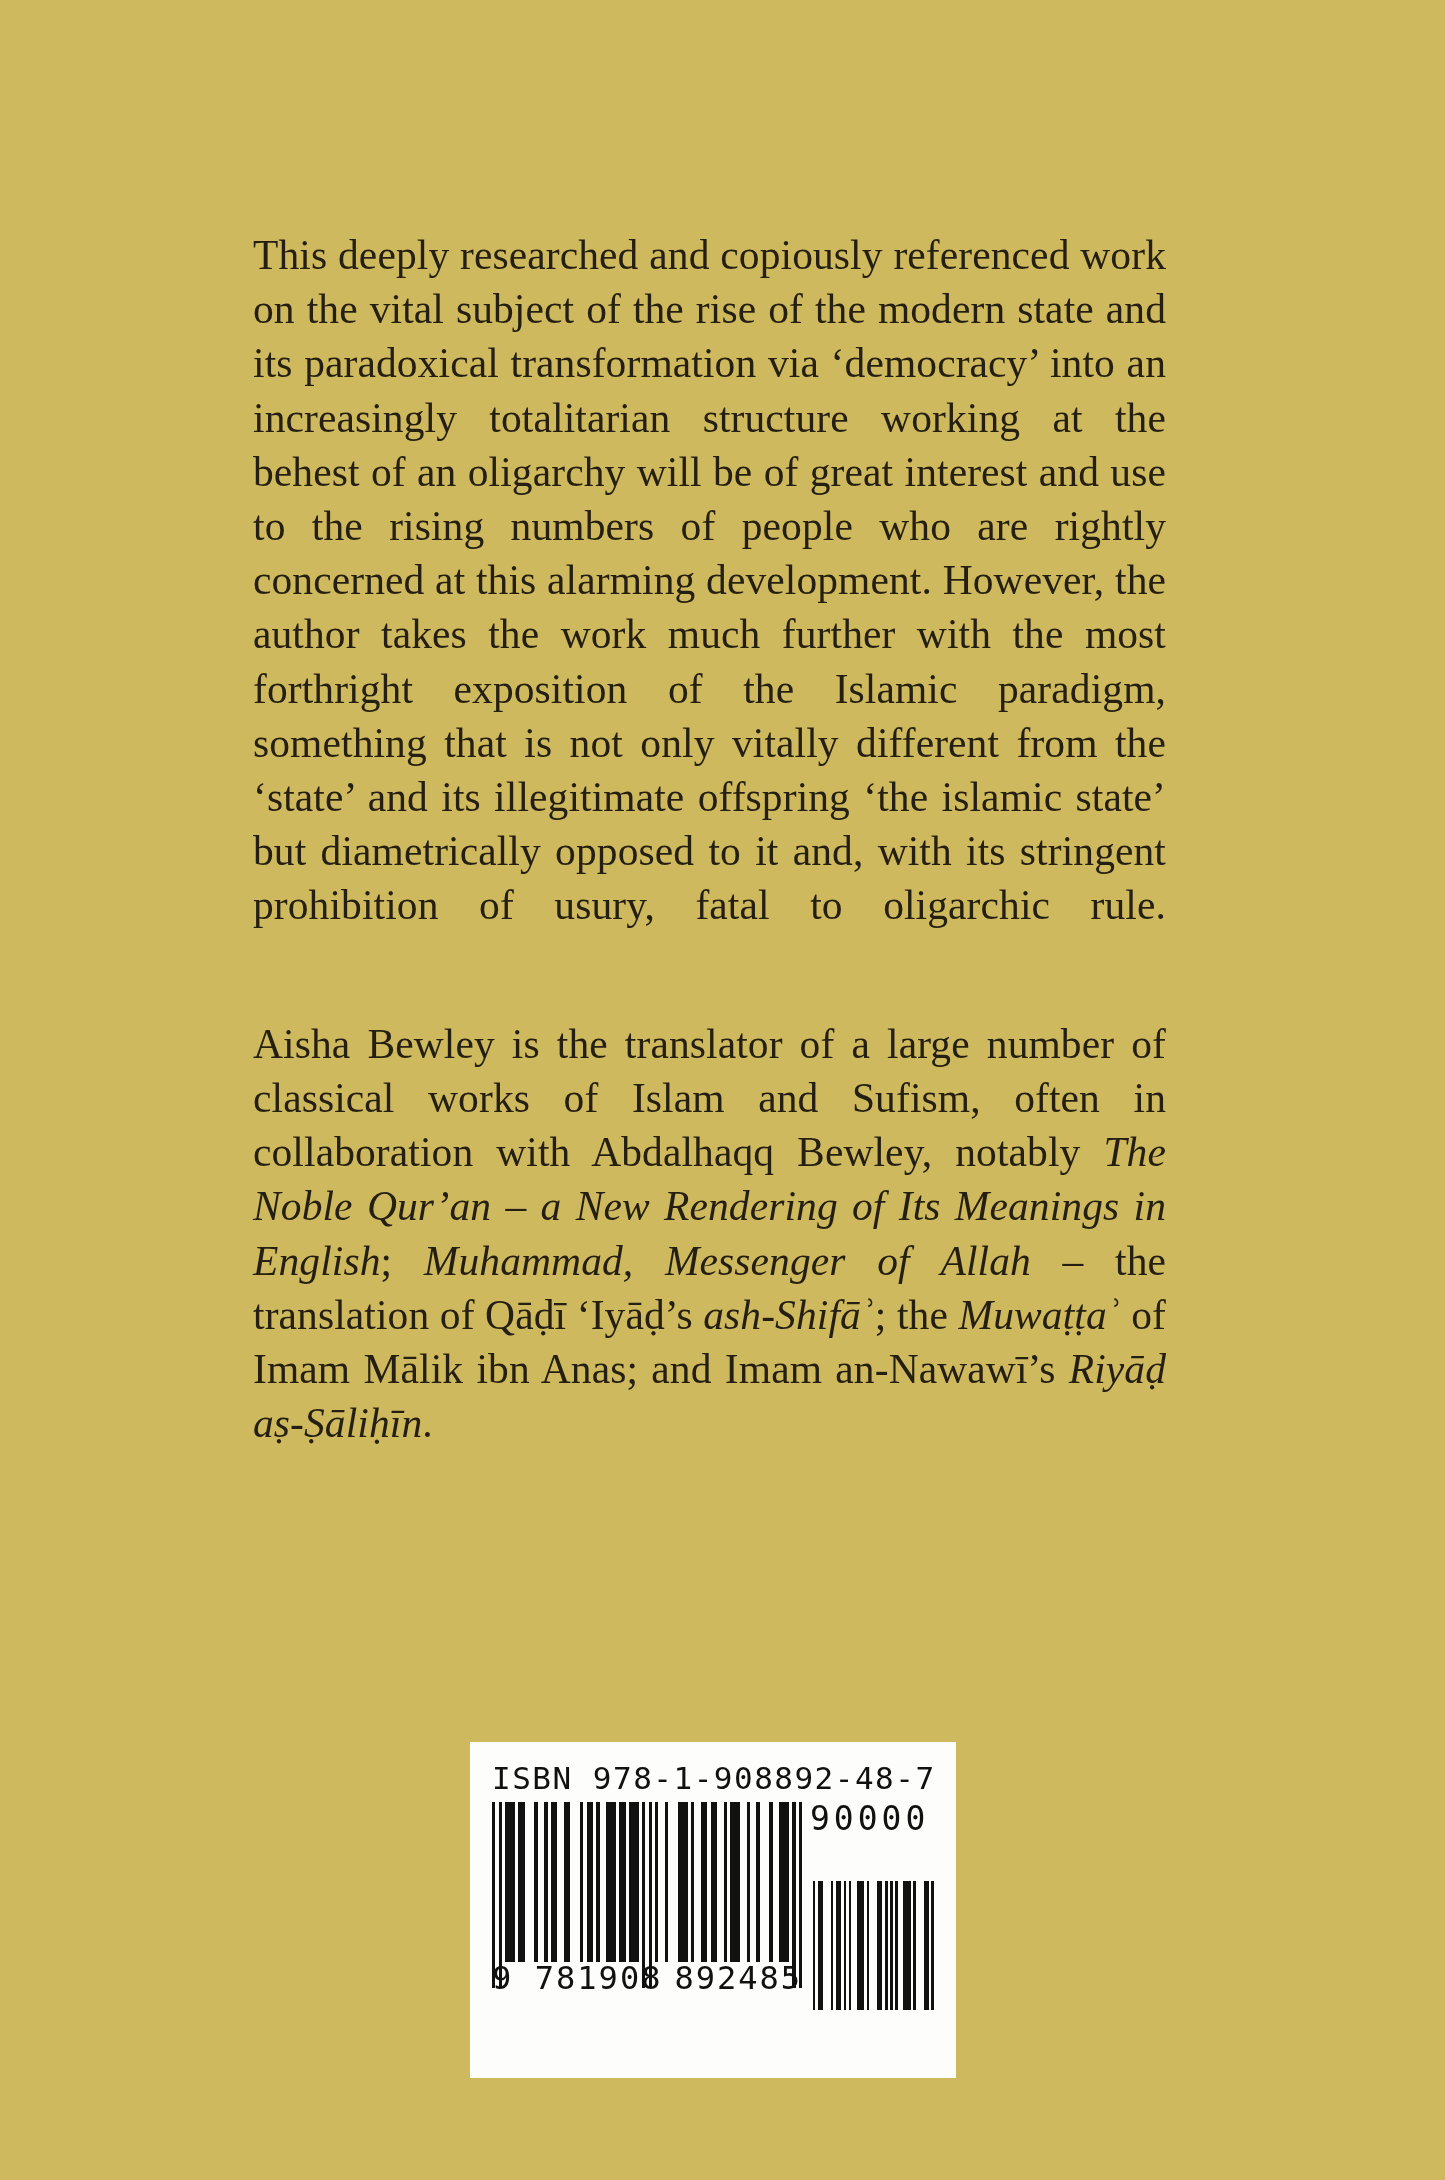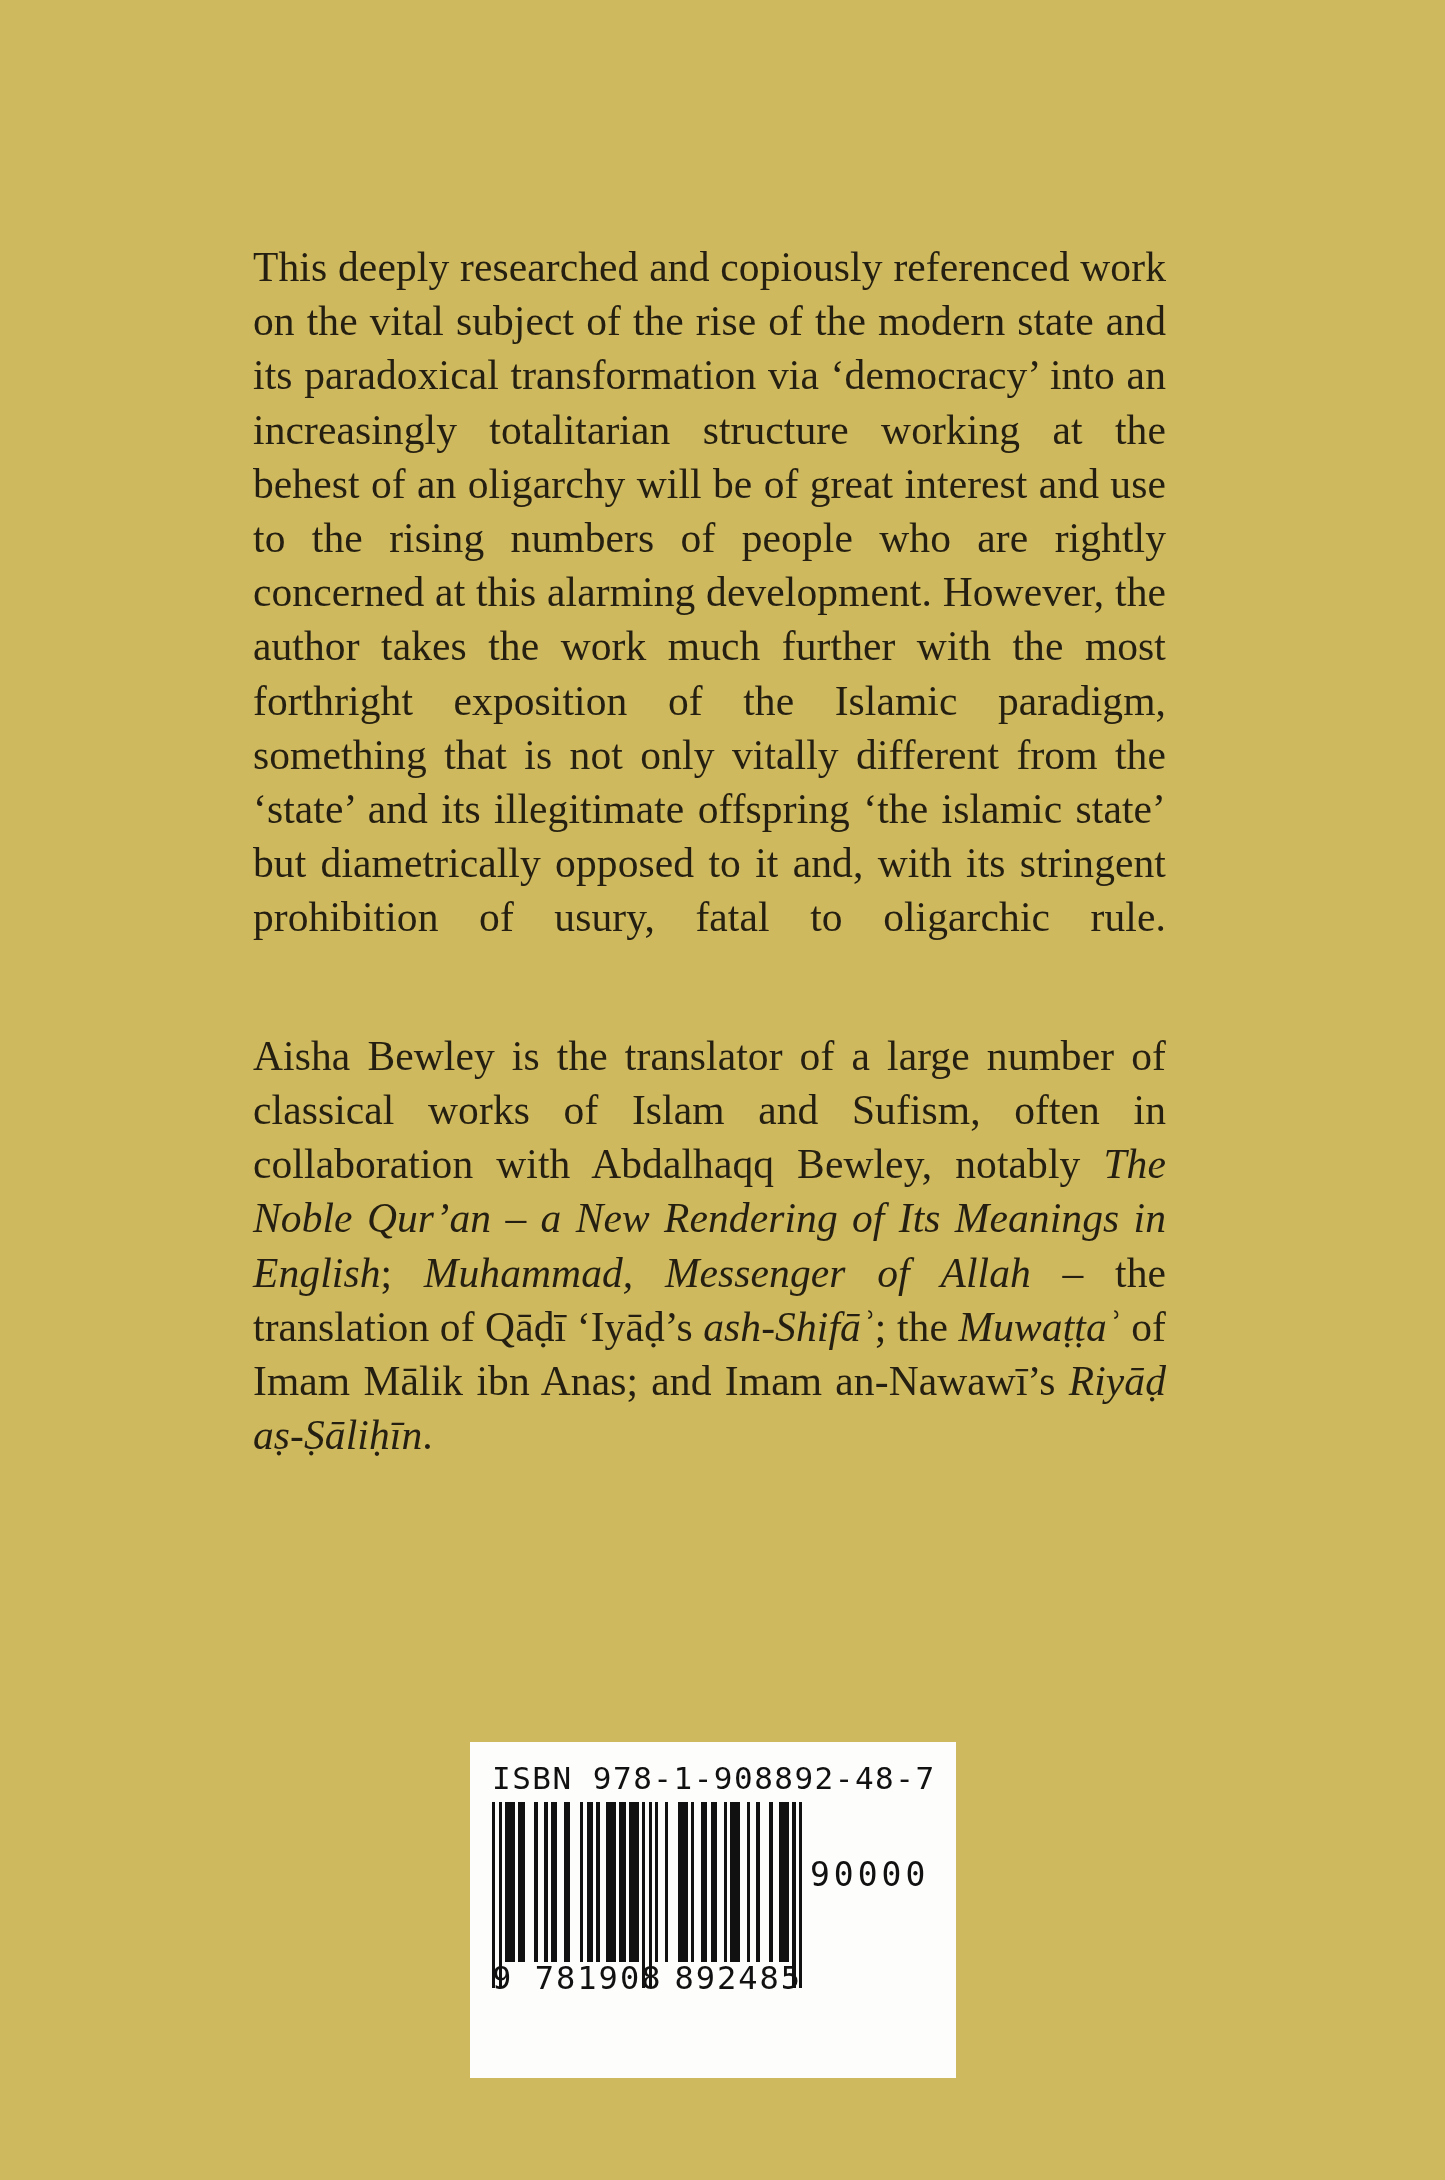--- a/index.html
+++ b/index.html
@@ -18,21 +18,21 @@
 
   .cover {
     position: absolute;
     inset: 0;
     background: #cfb95f;
   }
 
   .text-block {
     position: absolute;
     left: 253px;
-    top: 240px;
+    top: 228px;
     width: 913px;
   }
 
   .blurb {
     font-size: 41.5px;
     line-height: 54.2px;
     color: #241f10;
     text-align: justify;
     text-justify: inter-word;
     margin: 0 0 22px 0;
@@ -92,22 +92,22 @@
 
   .ean-main {
     width: 310px;
     display: flex;
     flex-direction: column;
   }
 
   .ean-addon {
     width: 124px;
     display: flex;
-    flex-direction: row;
-    align-items: center;
+    flex-direction: column;
+    align-items: flex-start;
     gap: 40px;
   }
 
   .addon-digits {
     font-family: "DejaVu Sans Mono", "Liberation Mono", monospace;
     font-size: 33px;
     letter-spacing: 4px;
     color: #111;
     margin: 0 0 6px 0;
     line-height: 1;

